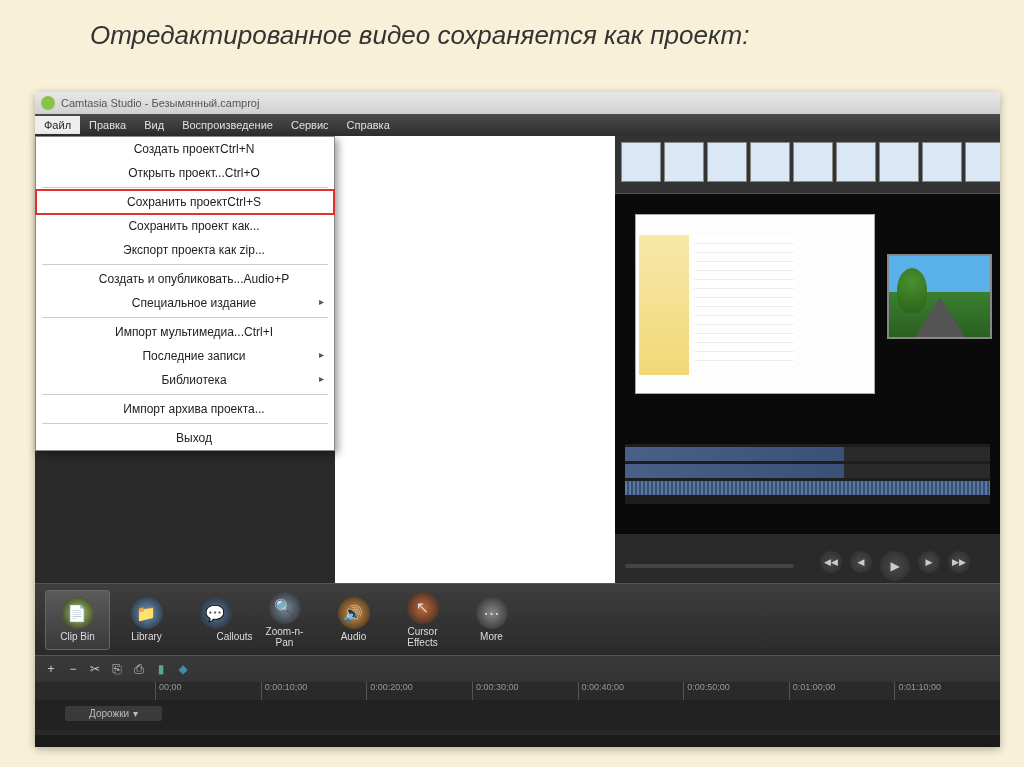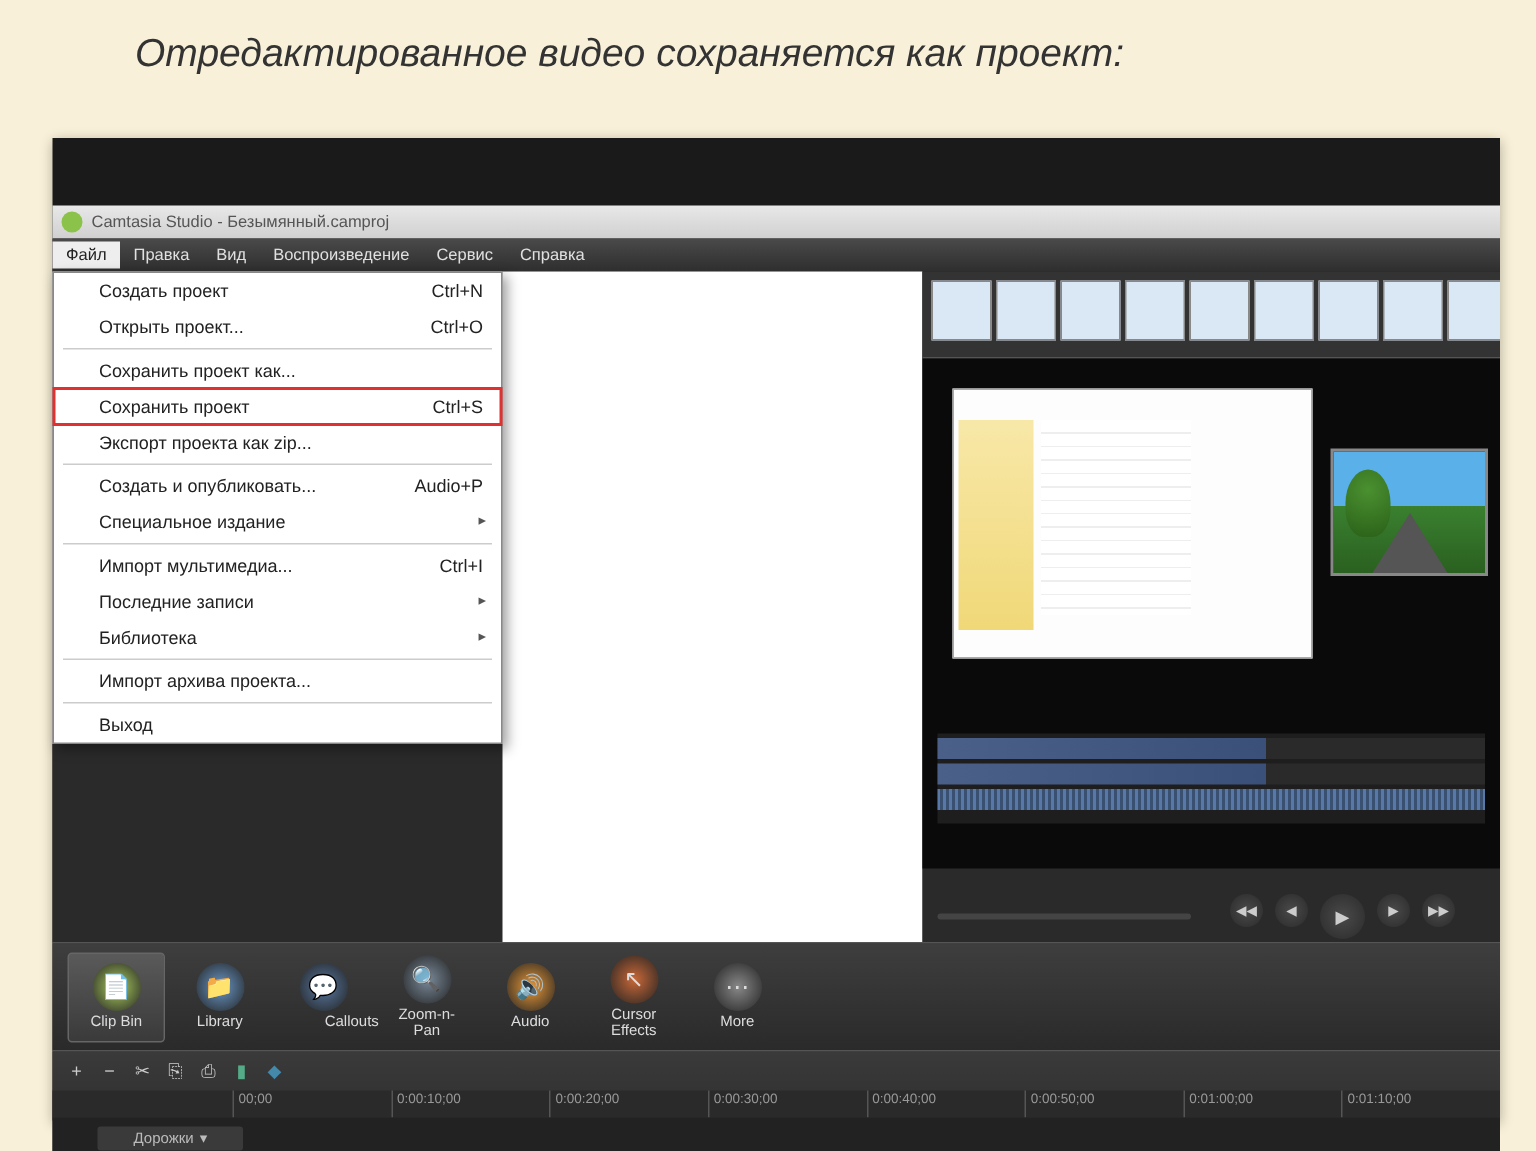--- a/index.html
+++ b/index.html
@@ -1,31 +1,31 @@
 <!DOCTYPE html>
 <html><head>
 <meta charset="utf-8">
 <style>
 * { margin: 0; padding: 0; box-sizing: border-box; font-family: Arial, sans-serif; }
 body { width: 1024px; height: 767px; background: #f8f0d8; overflow: hidden; }
 .slide-title { font-size: 26px; font-style: italic; color: #333; padding: 20px 0 0 90px; }
 .app-container { position: absolute; top: 92px; left: 35px; width: 965px; height: 655px; box-shadow: 0 2px 8px rgba(0,0,0,0.3); background: #1a1a1a; }
-.title-bar { height: 22px; background: linear-gradient(#e8e8e8,#d0d0d0); display: flex; align-items: center; padding: 0 6px; font-size: 11px; color: #555; margin-top: 45px; }
+.title-bar { height: 22px; background: linear-gradient(#e8e8e8,#d0d0d0); display: flex; align-items: center; padding: 0 6px; font-size: 11px; color: #555; }
 .title-bar .logo { width: 14px; height: 14px; background: #8bc34a; border-radius: 50%; margin-right: 6px; }
 .menu-bar { height: 22px; background: linear-gradient(#4a4a4a,#2e2e2e); display: flex; align-items: center; font-size: 11px; color: #e0e0e0; }
 .menu-bar span { padding: 3px 9px; cursor: pointer; }
 .menu-bar span:first-child { background: #eee; color: #222; }
 .toolbar-row { height: 30px; background: linear-gradient(#3a3a3a,#282828); display: flex; align-items: center; padding: 0 6px; font-size: 11px; color: #ccc; position: relative; }
 .toolbar-row .produce { position: absolute; left: 360px; display: flex; align-items: center; }
 .toolbar-row .produce .ico { width: 14px; height: 14px; background: #3a7ab8; margin-right: 4px; }
 .toolbar-row .size-sel { position: absolute; left: 615px; background: #444; padding: 2px 20px 2px 8px; border: 1px solid #555; border-radius: 2px; }
 .toolbar-row .preview-lbl { position: absolute; left: 790px; }
 .main-area { position: relative; height: 447px; background: #2a2a2a; }
 .dropdown-menu { position: absolute; top: 0; left: 0; width: 300px; background: #fff; border: 1px solid #888; font-size: 12px; color: #222; z-index: 10; box-shadow: 3px 3px 8px rgba(0,0,0,0.4); }
-.dropdown-menu .item { display: flex; justify-content: space-between; padding: 5px 12px 5px 30px; cursor: pointer; position: relative; }
+.dropdown-menu .item { display: flex; justify-content: center; padding: 5px 12px 5px 30px; cursor: pointer; position: relative; }
 .dropdown-menu .sep { height: 1px; background: #ccc; margin: 2px 6px; }
 .dropdown-menu .submenu-arrow::after { content: "▸"; position: absolute; right: 10px; color: #555; font-size: 10px; }
 .dropdown-menu .highlighted { outline: 2px solid #e03030; outline-offset: -1px; }
 .white-panel { position: absolute; top: 0; left: 300px; width: 280px; height: 447px; background: #fff; }
 .preview-panel { position: absolute; top: 0; left: 580px; width: 385px; height: 447px; background: #2a2a2a; }
 .thumb-strip { height: 58px; background: #333; border-bottom: 1px solid #555; display: flex; gap: 3px; padding: 6px; overflow: hidden; }
 .thumb-strip .thumb { width: 40px; height: 40px; background: #dae8f5; flex-shrink: 0; border: 1px solid #888; }
 .preview-inner { position: relative; height: 340px; background: #0a0a0a; padding: 10px; }
 .screenshot-proxy { position: absolute; top: 20px; left: 20px; width: 240px; height: 180px; background: #fdfdfd; border: 1px solid #aaa; }
 .screenshot-proxy .sp-sidebar { position: absolute; left: 3px; top: 20px; width: 50px; height: 140px; background: linear-gradient(#f8e8a8,#f0d878); }
@@ -81,27 +81,27 @@
     <div class="dropdown-menu" id="file-menu">
         <div class="item">
           <span>Создать проект</span>
           <span>Ctrl+N</span>
         </div>
         <div class="item">
           <span>Открыть проект...</span>
           <span>Ctrl+O</span>
         </div>
         <div class="sep"></div>
-        <div class="item">
-          <span>Сохранить проект как...</span>
-          <span></span>
-        </div>
         <div class="item highlighted">
           <span>Сохранить проект</span>
           <span>Ctrl+S</span>
+        </div>
+        <div class="item">
+          <span>Сохранить проект как...</span>
+          <span></span>
         </div>
         <div class="item">
           <span>Экспорт проекта как zip...</span>
           <span></span>
         </div>
         <div class="sep"></div>
         <div class="item">
           <span>Создать и опубликовать...</span>
           <span>Audio+P</span>
         </div>

